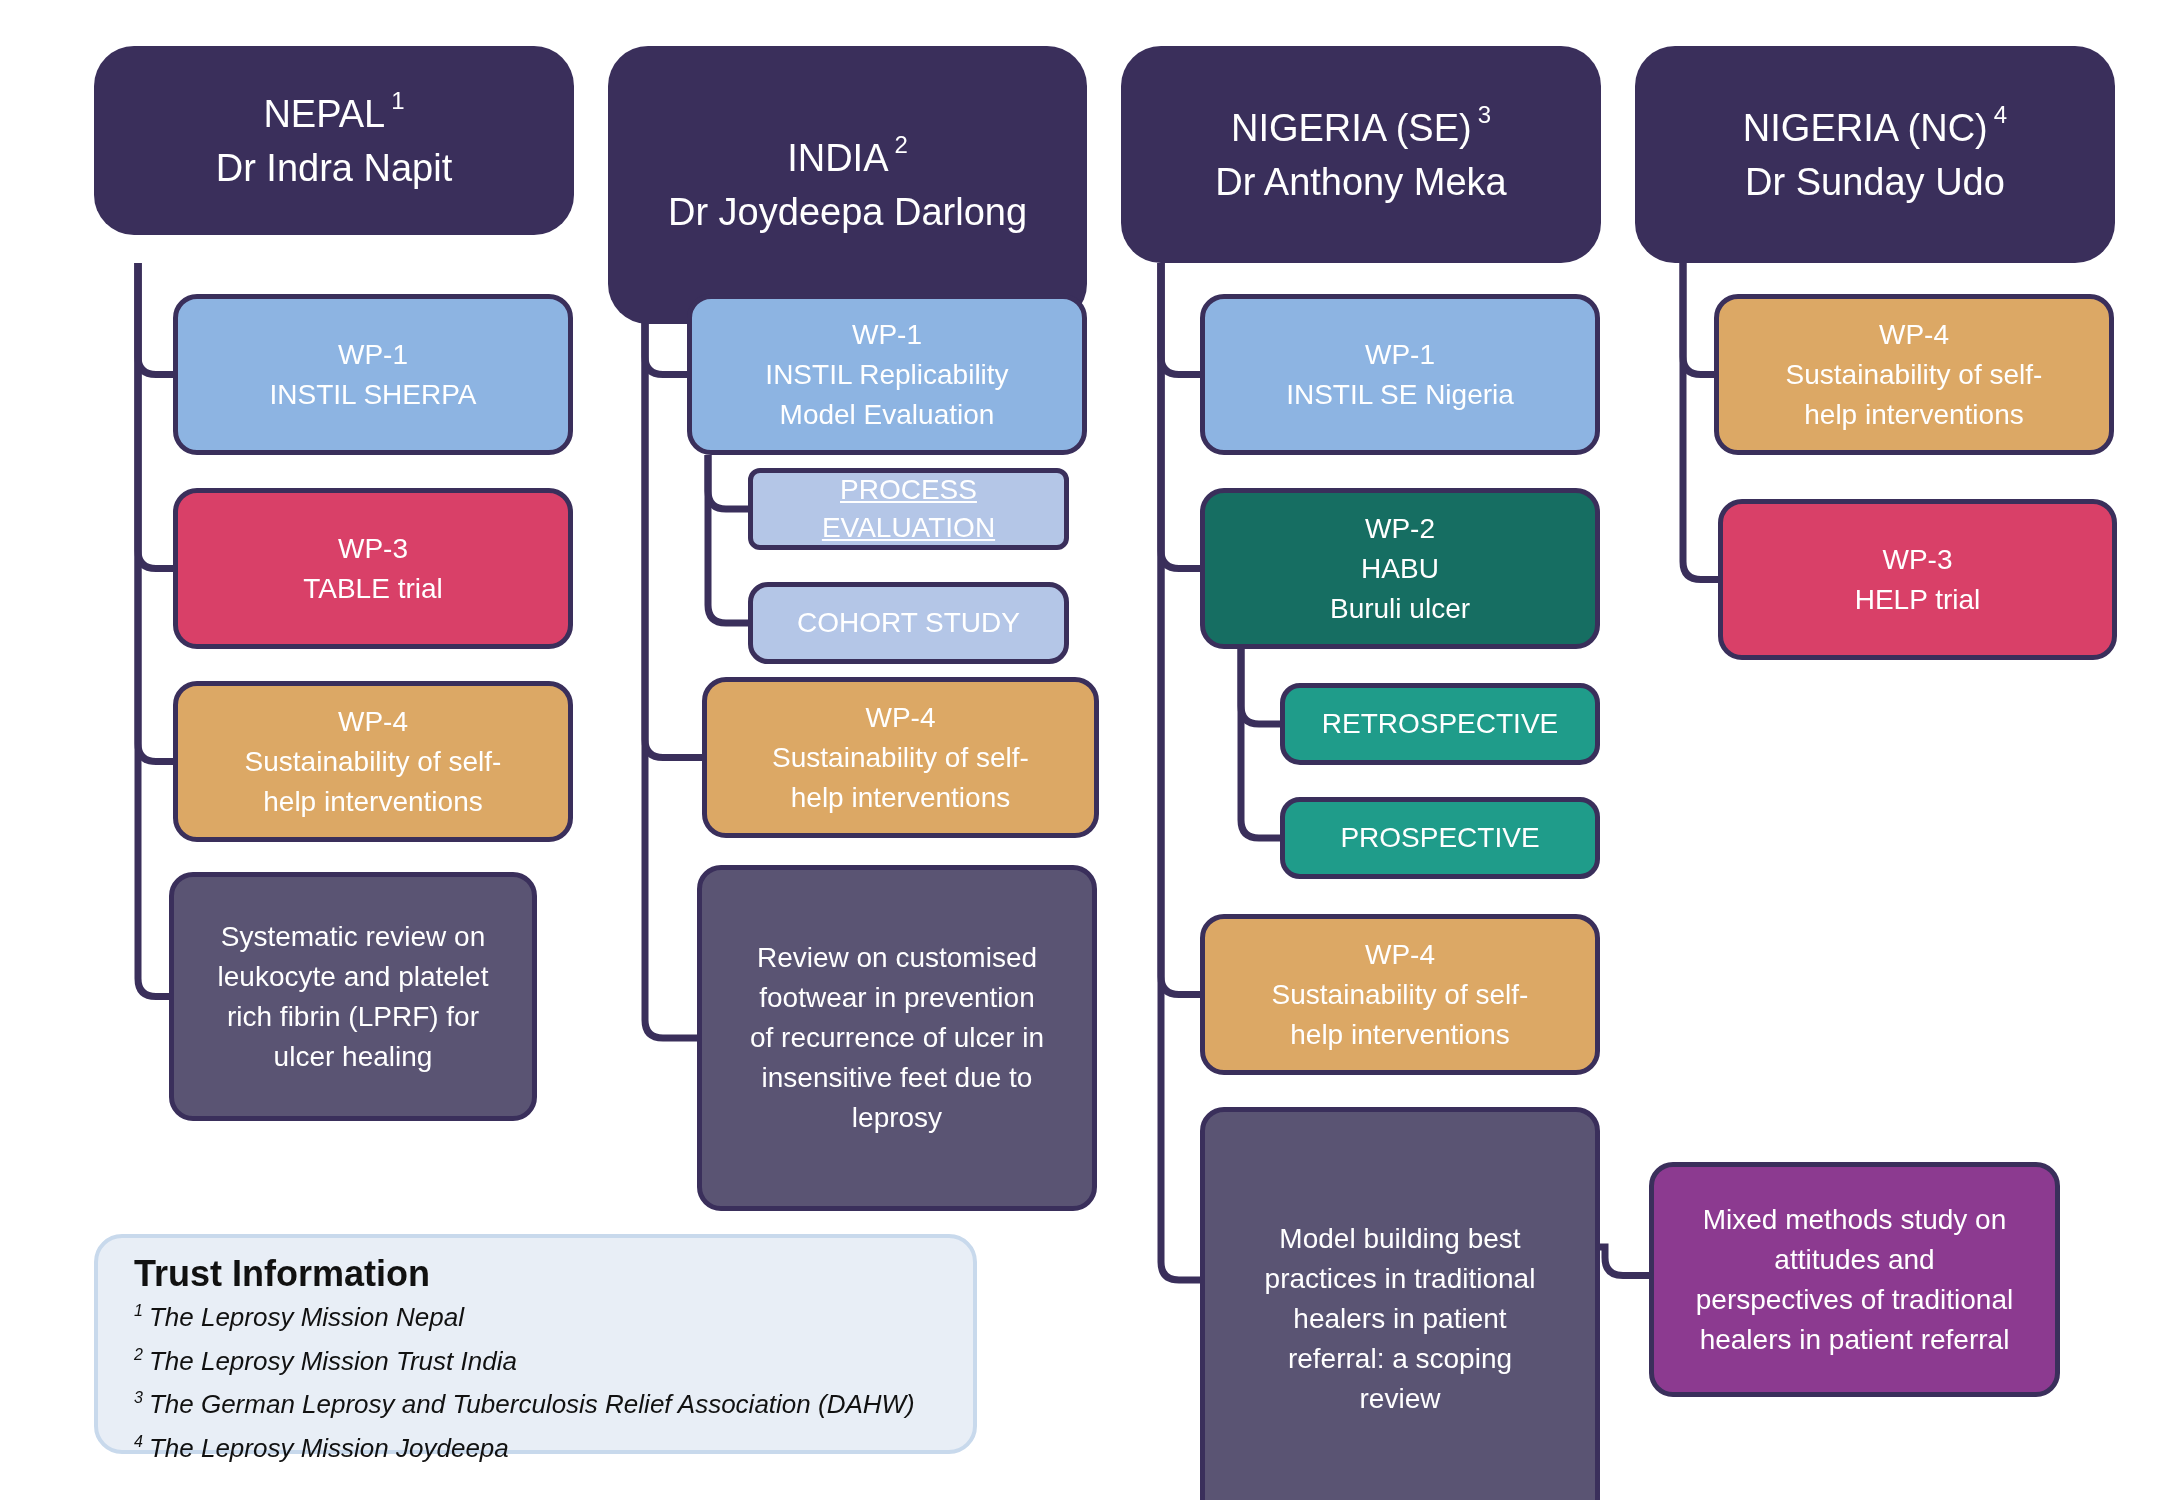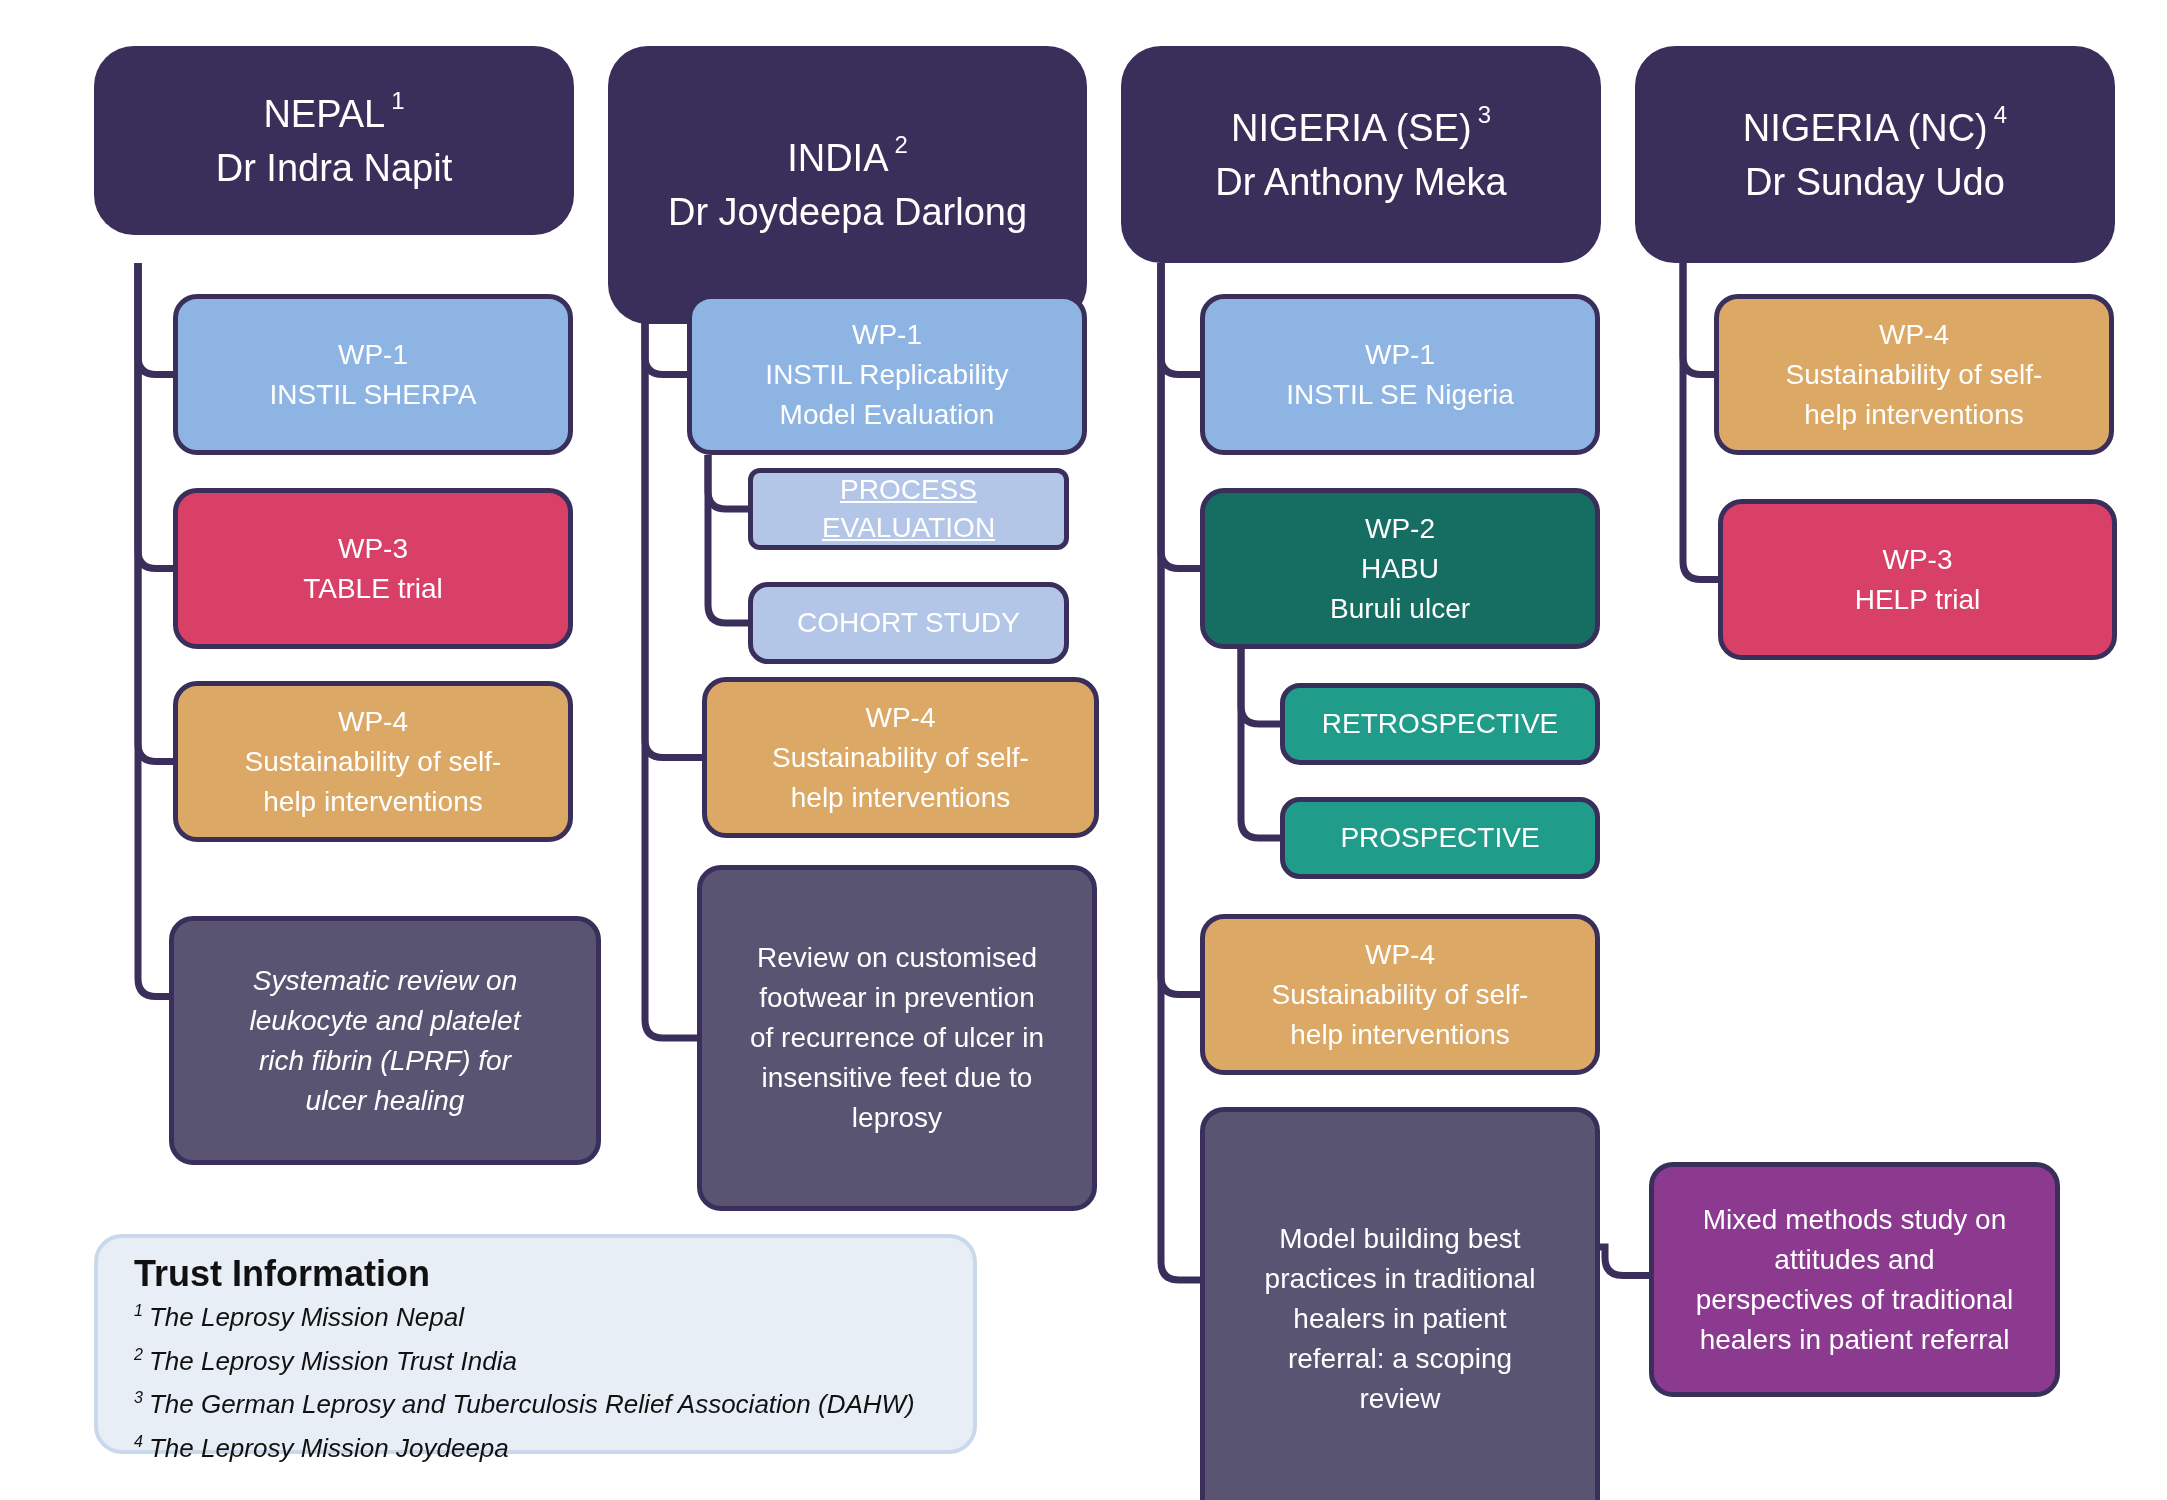--- a/index.html
+++ b/index.html
@@ -68,21 +68,21 @@
       <div>TABLE trial</div>
     </div>
 </div>
 <div class="box c-wp4" id="np-wp4" style="left:173px;top:681px;width:400px;height:161px;">
   <div class="lines">
       <div>WP-4</div>
       <div>Sustainability of self-</div>
       <div>help interventions</div>
     </div>
 </div>
-<div class="box c-rev" id="np-rev" style="left:169px;top:916px;width:432px;height:249px;font-style:italic;">
+<div class="box c-rev" id="np-rev" style="left:169px;top:872px;width:368px;height:249px;">
   <div class="lines">
       <div>Systematic review on</div>
       <div>leukocyte and platelet</div>
       <div>rich fibrin (LPRF) for</div>
       <div>ulcer healing</div>
     </div>
 </div>
 
 <div class="box header" style="left:608px;top:46px;width:479px;height:278px;">
   <div class="lines">

